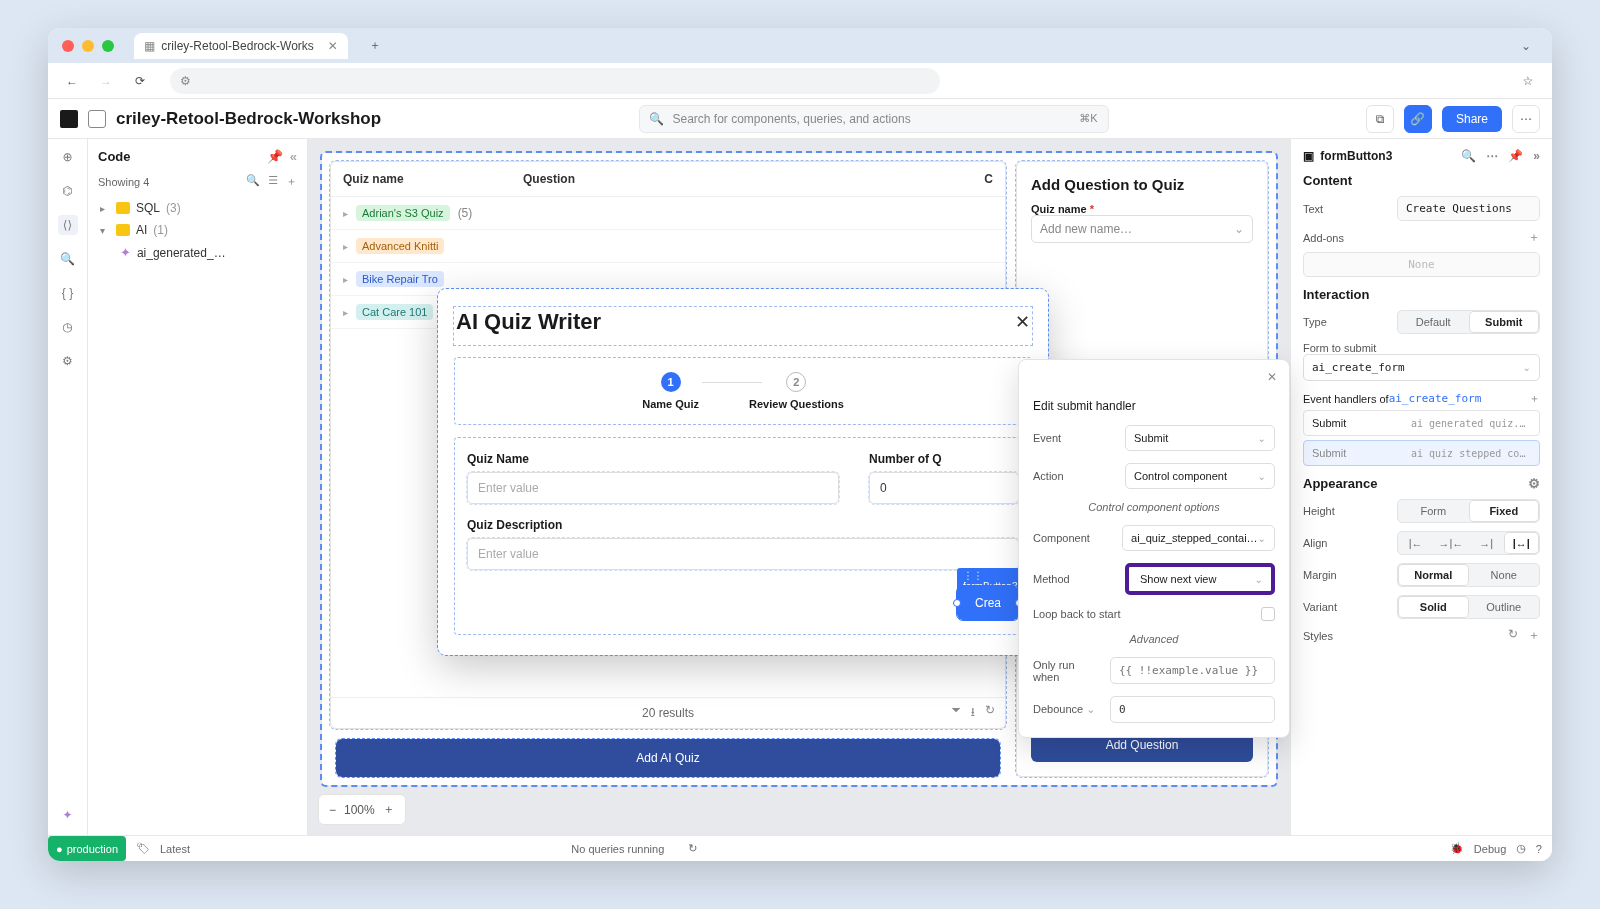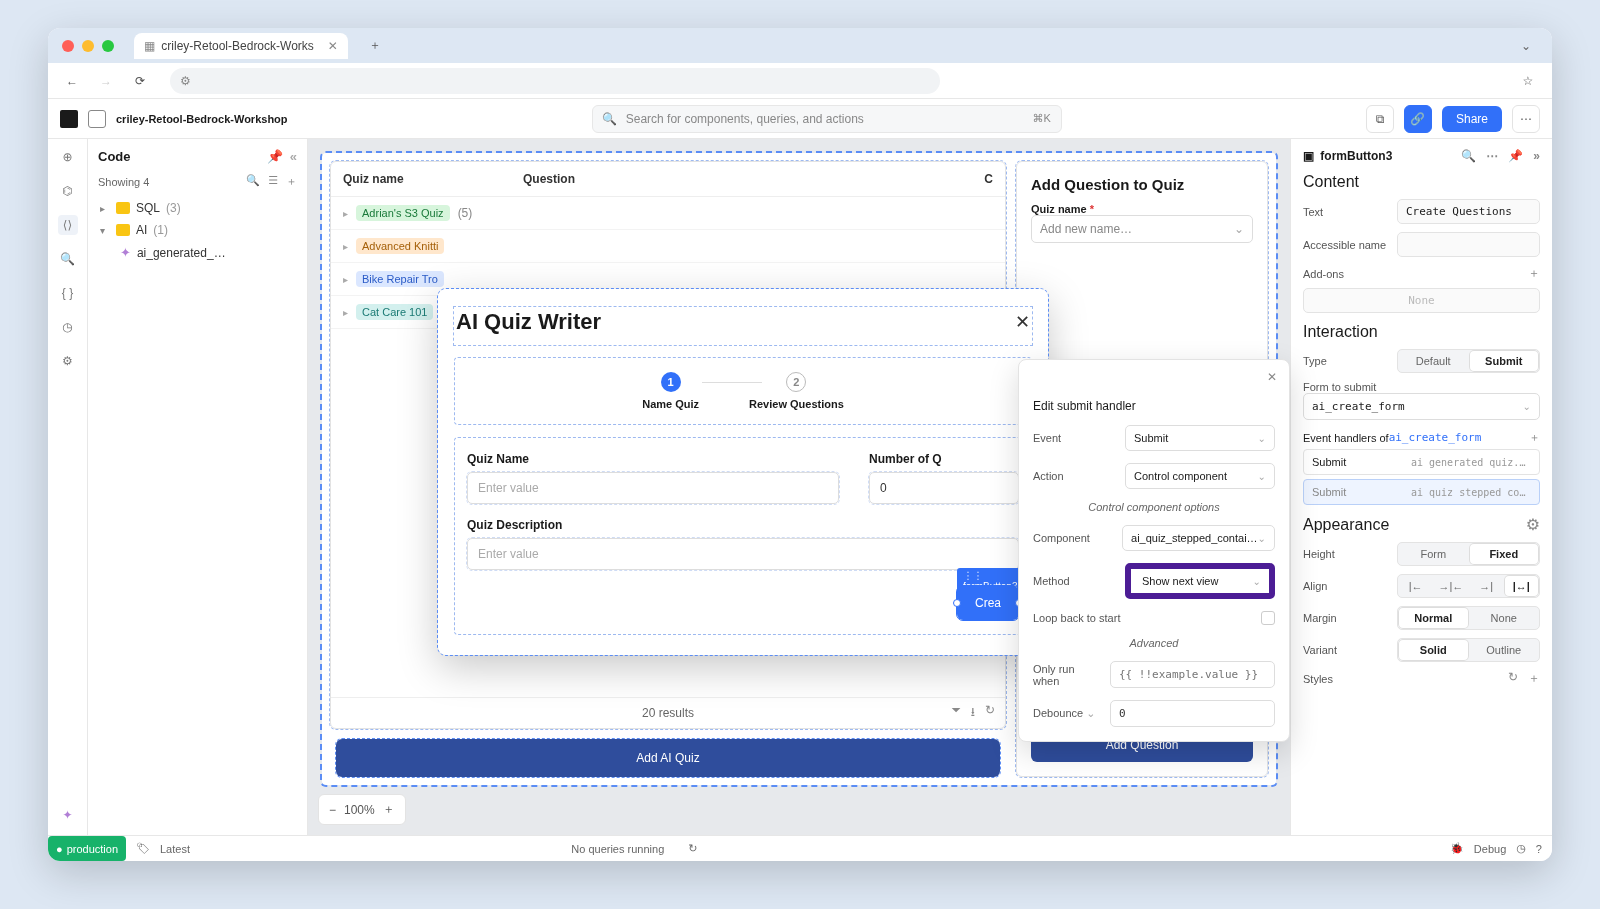--- a/index.html
+++ b/index.html
@@ -17,21 +17,21 @@
 .toolbar { height:36px; background:#fff; display:flex; align-items:center; padding:0 12px; gap:10px; border-bottom:1px solid #e7e7e7; }
 .tbtn { width:24px;height:24px;display:flex;align-items:center;justify-content:center;color:#555;border-radius:4px; }
 .urlzone { flex:0 0 auto; background:#f1f3f5; border-radius:16px; height:26px; width:770px; margin-left:8px; display:flex;align-items:center;padding:0 10px;color:#888; }
 .star { margin-left:auto; }
 
 
 .app { flex:1; display:flex; flex-direction:column; background:#fff; }
 .appheader { height:40px; border-bottom:1px solid #e7e7e7; display:flex; align-items:center; padding:0 12px; gap:10px; }
 .logo { width:18px;height:18px; background:#1a1a1a; border-radius:2px; }
 .panelicon { width:18px;height:18px; border:1.5px solid #888; border-radius:3px; }
-.apptitle { font-weight:600; font-size:11px; }
+.apptitle { font-weight:600; font-size:17px; }
 .search { margin-left:auto; margin-right:auto; width:470px; height:28px; background:#f6f7f8; border:1px solid #e7e7e7; border-radius:6px; display:flex;align-items:center;padding:0 10px;color:#888;gap:8px; }
 .search .kbd { margin-left:auto; font-size:11px; }
 .sharebtn { background:#3170f9; color:#fff; padding:6px 14px; border-radius:6px; font-weight:500;font-size:12px; }
 .iconbtn { width:28px;height:28px;border:1px solid #e3e3e3;border-radius:6px;display:flex;align-items:center;justify-content:center;color:#555; }
 .iconbtn.blue { background:#3170f9;color:#fff;border-color:#3170f9; }
 
 
 .appbody { flex:1; display:flex; position:relative; }
 .iconrail { width:40px; border-right:1px solid #e7e7e7; display:flex;flex-direction:column;align-items:center;padding-top:8px;gap:14px; }
 .railicon { width:20px;height:20px;color:#7a7a7a;display:flex;align-items:center;justify-content:center;border-radius:4px; }
@@ -105,31 +105,31 @@
 .selhandles::after { right:-4px;top:50%;transform:translateY(-50%); }
 .compname { position:absolute; top:-18px; left:0; background:#3170f9;color:#fff;font-size:10px;padding:2px 6px;border-radius:3px; }
 
 
 .popover { position:absolute; top:220px; right:0; width:272px; background:#fff; border:1px solid #e3e3e3; border-radius:8px; box-shadow:0 10px 30px rgba(0,0,0,.15); padding:14px; z-index:10; }
 .popover h4 { font-size:12px;font-weight:400;margin-top:25px; }
 .popover .x { position:absolute;top:10px;right:12px;color:#888;cursor:pointer; }
 .prow { display:flex;align-items:center;margin-top:12px;gap:8px; }
 .prow label { width:84px;font-size:11px;color:#555; }
 .psel { flex:1;border:1px solid #ddd;border-radius:5px;padding:6px 8px;font-size:11px;display:flex;align-items:center; }
-.psel.active { border:6px solid #4c1d95;padding-left:11px; }
+.psel.active { border:4px solid #4c1d95;padding-left:11px; }
 .psel .cv { margin-left:auto;color:#aaa;font-size:10px; }
 .psection { text-align:center;font-size:11px;color:#666;margin-top:12px;font-style:italic; }
 .chk { width:14px;height:14px;border:1.5px solid #ccc;border-radius:3px;margin-left:auto; }
 .pinput { flex:1;border:1px solid #ddd;border-radius:5px;padding:6px 8px;font-size:11px;font-family:ui-monospace,monospace;color:#aaa; }
 
 
 .inspector { width:262px; border-left:1px solid #e7e7e7; padding:10px 12px; overflow:hidden; }
 .insphead { display:flex;align-items:center;gap:6px;font-size:12px;font-weight:600;margin-bottom:10px; }
 .insphead .sp { margin-left:auto;display:flex;gap:10px;color:#888; }
-.sect { font-size:16px;font-weight:400;margin-top:10px;margin-bottom:6px; }
+.sect { font-size:13px;font-weight:700;margin-top:10px;margin-bottom:6px; }
 .irow { display:flex;align-items:center;gap:8px;margin-top:8px; }
 .irow label { width:86px;font-size:11px;color:#555; }
 .ifield { flex:1;border:1px solid #e3e3e3;border-radius:5px;padding:5px 8px;font-size:11px;font-family:ui-monospace,monospace;background:#fafafa; }
 .ifield.empty { color:#bbb;text-align:center; }
 .seg { flex:1;display:flex;border:1px solid #e3e3e3;border-radius:5px;overflow:hidden; }
 .seg div { flex:1;text-align:center;padding:5px 0;font-size:11px;color:#666; }
 .seg div.on { background:#fff;font-weight:600;color:#222;box-shadow:inset 0 0 0 1px #ddd; border-radius:5px; }
 .seg { background:#f3f4f6; }
 .linky { color:#3170f9;font-family:ui-monospace,monospace;font-size:11px; }
 .handlerrow { display:flex;align-items:center;padding:6px 8px;font-size:11px;border:1px solid #e3e3e3;border-radius:4px;margin-top:4px; }
@@ -391,24 +391,20 @@
             <span>»</span>
           </span>
         </div>
 
         <div class="sect">Content</div>
         <div class="irow">
             <label>Text</label>
             <div class="ifield">Create Questions</div>
           </div>
         <div class="irow">
-            <label>Accessible name</label>
-            <div class="ifield">&nbsp;</div>
-          </div>
-        <div class="irow">
             <label>Add-ons</label>
             <span style="margin-left:auto;color:#888">＋</span>
           </div>
         <div class="ifield empty" style="margin-top:6px">None</div>
 
         <div class="sect">Interaction</div>
         <div class="irow">
             <label>Type</label>
           <div class="seg">
             <div>Default</div>

